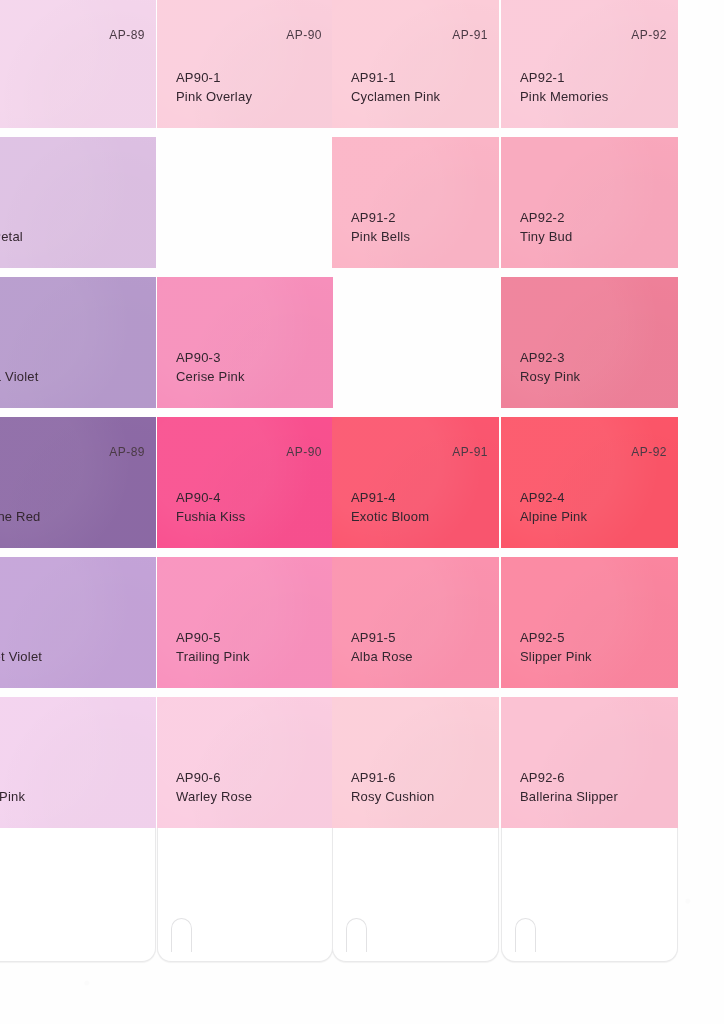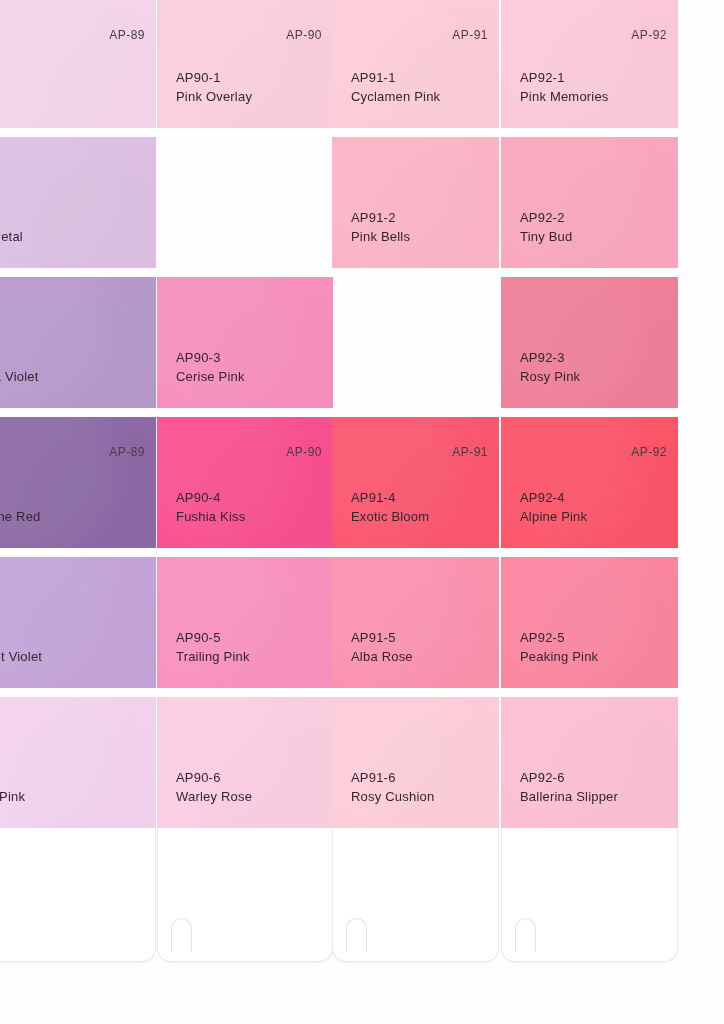--- a/index.html
+++ b/index.html
@@ -272,21 +272,21 @@
         <div class="family-code">AP-92</div>
         <div class="swatch-labels">
           <span class="swatch-code">AP92-4</span>
           <span class="swatch-name">Alpine Pink</span>
         </div>
       </div>
       <div class="swatch" style="top: 557px; height: 131px; width: 177px; left: 0px; background: rgb(251, 133, 159);">
         <div class="swatch-tint"></div>
         <div class="swatch-labels">
           <span class="swatch-code">AP92-5</span>
-          <span class="swatch-name">Peaking Pink</span>
+          <span class="swatch-name">Slipper Pink</span>
         </div>
       </div>
       <div class="swatch" style="top: 697px; height: 131px; width: 177px; left: 0px; background: rgb(251, 191, 209);">
         <div class="swatch-tint"></div>
         <div class="swatch-labels">
           <span class="swatch-code">AP92-6</span>
           <span class="swatch-name">Ballerina Slipper</span>
         </div>
       </div>
     </div>

